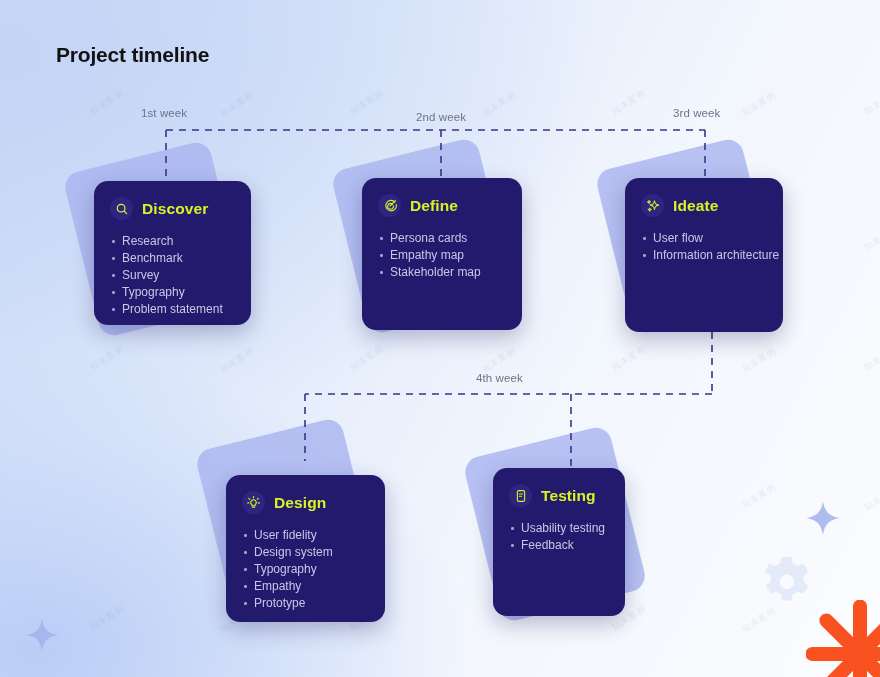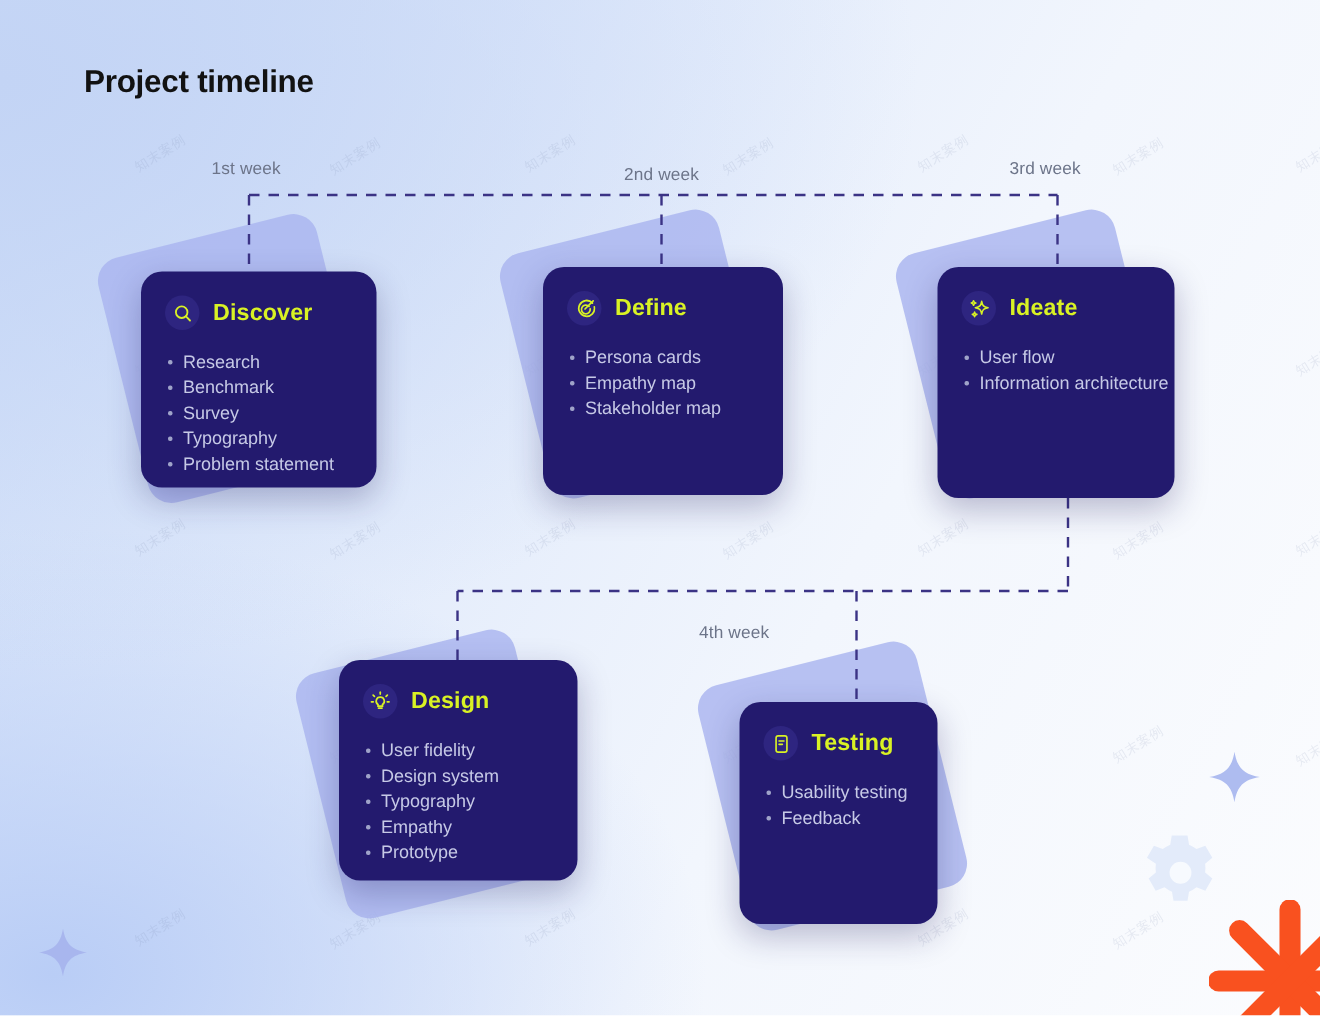--- a/index.html
+++ b/index.html
@@ -223,21 +223,21 @@
       <path d="M712 394 L305 394"></path>
 
       <path d="M305 394 L305 461"></path>
       <path d="M571 394 L571 468"></path>
     </g>
   </svg>
 
   <div class="week" style="left:141px; top:107px;">1st week</div>
   <div class="week" style="left:416px; top:111px;">2nd week</div>
   <div class="week" style="left:673px; top:107px;">3rd week</div>
-  <div class="week" style="left:466px; top:372px;margin-top:44px;">4th week</div>
+  <div class="week" style="left:476px; top:372px;">4th week</div>
 
   <div class="title">Project timeline</div>
 
   <div class="card" style="left:94px; top:181px; width:157px; height:144px;">
     <div class="card-head">
       <span class="icon-badge">
         <svg width="14" height="14" viewBox="0 0 24 24" fill="none" stroke="#d9f224" stroke-width="2.1" stroke-linecap="round">
           <circle cx="10.5" cy="10.5" r="6.6"></circle>
           <line x1="15.4" y1="15.4" x2="20" y2="20"></line>
         </svg>
@@ -281,21 +281,21 @@
         </svg>
       </span>
       <span class="card-title">Ideate</span>
     </div>
     <ul>
       <li>User flow</li>
       <li>Information architecture</li>
     </ul>
   </div>
 
-  <div class="card" style="left:226px; top:440px; width:159px; height:147px;">
+  <div class="card" style="left:226px; top:475px; width:159px; height:147px;">
     <div class="card-head">
       <span class="icon-badge">
         <svg width="15" height="15" viewBox="0 0 24 24" fill="none" stroke="#d9f224" stroke-width="1.8" stroke-linecap="round">
           <path d="M12 7.6a4.3 4.3 0 0 1 2.4 7.9v1.6h-4.8v-1.6A4.3 4.3 0 0 1 12 7.6Z"></path>
           <line x1="10.1" y1="19.3" x2="13.9" y2="19.3"></line>
           <line x1="12" y1="2.3" x2="12" y2="4.3"></line>
           <line x1="4.4" y1="5.4" x2="5.8" y2="6.8"></line>
           <line x1="19.6" y1="5.4" x2="18.2" y2="6.8"></line>
           <line x1="2.6" y1="12.6" x2="4.5" y2="12.6"></line>
           <line x1="21.4" y1="12.6" x2="19.5" y2="12.6"></line>

